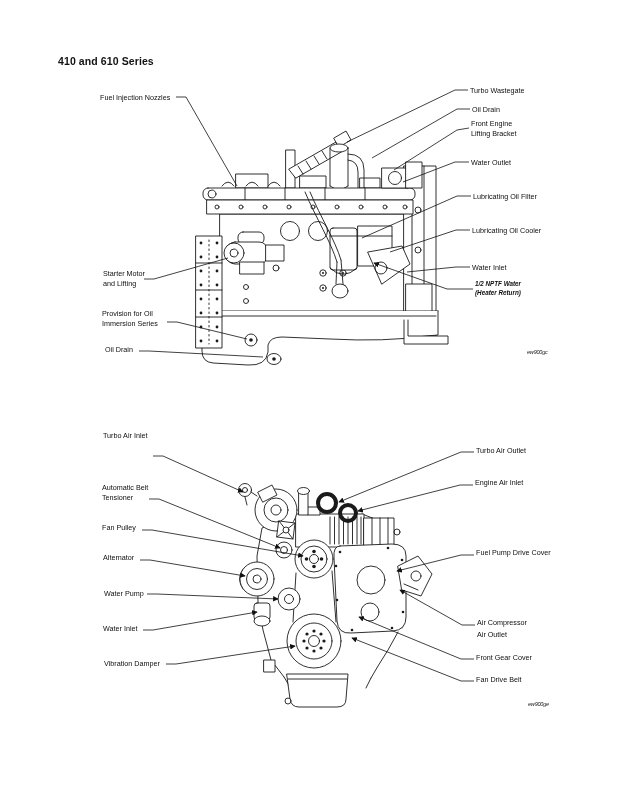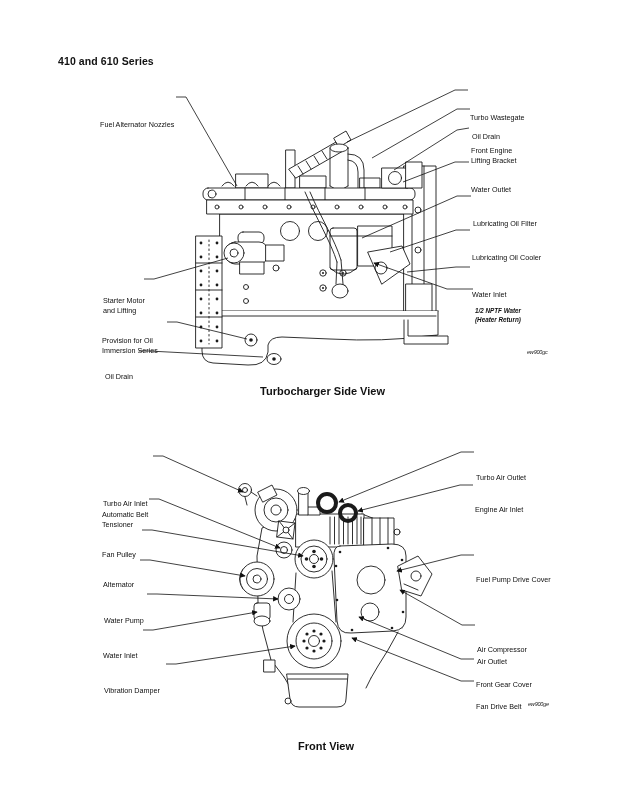--- a/index.html
+++ b/index.html
@@ -3,21 +3,21 @@
 <meta charset="utf-8">
 <style>
   html,body{margin:0;padding:0;background:#e8e8e8;}
   .page{
     position:relative;width:626px;height:800px;margin:0 auto;
     background:#ffffff;overflow:hidden;
     font-family:"Liberation Sans", sans-serif;color:#111;
   }
   .hdr{position:absolute;font-weight:bold;font-size:10.5px;letter-spacing:.1px;}
   .hdr-right{right:43px;text-align:right;line-height:12px;}
-  .lbl{position:absolute;font-size:7.2px;line-height:10px;white-space:nowrap;color:#0e0e0e;margin-top:27px;}
+  .lbl{position:absolute;font-size:7.2px;line-height:10px;white-space:nowrap;color:#0e0e0e;}
   .lbl .ln{display:block;}
   .lbl-sm{font-size:6.3px;font-style:italic;font-weight:bold;line-height:8.5px;}
   .caption{position:absolute;font-weight:bold;font-size:11px;text-align:center;}
   .figcode{position:absolute;font-size:5.5px;font-style:italic;color:#222;letter-spacing:-.2px;}
   svg.art{position:absolute;left:0;top:0;pointer-events:none;}
 </style>
 </head>
 <body>
 
 <div class="page">
@@ -290,21 +290,21 @@
       <polyline points="166,664 176,664 295,646" marker-end="url(#arr)"></polyline>
       <polyline points="474,452 461,452 339,502" marker-end="url(#arr)"></polyline>
       <polyline points="473,485 460,485 358,511" marker-end="url(#arr)"></polyline>
       <polyline points="474,555 461,555 397,571" marker-end="url(#arr)"></polyline>
       <polyline points="475,625 462,625 400,590" marker-end="url(#arr)"></polyline>
       <polyline points="474,659 461,659 359,617" marker-end="url(#arr)"></polyline>
       <polyline points="474,681 461,681 352,638" marker-end="url(#arr)"></polyline>
     </g>
   </svg>
 
-  <div class="lbl" style="left:100px;top:93px"><span>Fuel Alternator Nozzles</span></div>
+  <div class="lbl" style="left:100px;top:93px"><span>Fuel Injection Nozzles</span></div>
   <div class="lbl" style="left:470px;top:86px"><span>Turbo Wastegate</span></div>
   <div class="lbl" style="left:472px;top:105px"><span>Oil Drain</span></div>
   <div class="lbl" style="left:471px;top:119px">
     <span class="ln">Front Engine</span>
     <span class="ln">Lifting Bracket</span>
   </div>
   <div class="lbl" style="left:471px;top:158px"><span>Water Outlet</span></div>
   <div class="lbl" style="left:473px;top:192px"><span>Lubricating Oil Filter</span></div>
   <div class="lbl" style="left:472px;top:226px"><span>Lubricating Oil Cooler</span></div>
   <div class="lbl" style="left:472px;top:263px"><span>Water Inlet</span></div>
@@ -315,37 +315,35 @@
   <div class="lbl" style="left:103px;top:269px">
     <span class="ln">Starter Motor</span>
     <span class="ln">and Lifting</span>
   </div>
   <div class="lbl" style="left:102px;top:309px">
     <span class="ln">Provision for Oil</span>
     <span class="ln">Immersion Series</span>
   </div>
   <div class="lbl" style="left:105px;top:345px"><span>Oil Drain</span></div>
   <div class="figcode" style="left:527px;top:349px">ew900gc</div>
-  <div class="caption" style="left:60px;top:385px;width:525px">Turbocharger Side View</div>
-
-  <div class="lbl" style="left:103px;top:472px"><span>Turbo Air Inlet</span></div>
+
+  <div class="lbl" style="left:103px;top:431px"><span>Turbo Air Inlet</span></div>
   <div class="lbl" style="left:102px;top:483px">
     <span class="ln">Automatic Belt</span>
     <span class="ln">Tensioner</span>
   </div>
   <div class="lbl" style="left:102px;top:523px"><span>Fan Pulley</span></div>
   <div class="lbl" style="left:103px;top:553px"><span>Alternator</span></div>
   <div class="lbl" style="left:104px;top:589px"><span>Water Pump</span></div>
   <div class="lbl" style="left:103px;top:624px"><span>Water Inlet</span></div>
   <div class="lbl" style="left:104px;top:659px"><span>Vibration Damper</span></div>
   <div class="lbl" style="left:476px;top:446px"><span>Turbo Air Outlet</span></div>
   <div class="lbl" style="left:475px;top:478px"><span>Engine Air Inlet</span></div>
   <div class="lbl" style="left:476px;top:548px"><span>Fuel Pump Drive Cover</span></div>
   <div class="lbl" style="left:477px;top:617px;line-height:11.5px">
     <span class="ln">Air Compressor</span>
     <span class="ln">Air Outlet</span>
   </div>
   <div class="lbl" style="left:476px;top:653px"><span>Front Gear Cover</span></div>
   <div class="lbl" style="left:476px;top:675px"><span>Fan Drive Belt</span></div>
   <div class="figcode" style="left:528px;top:701px">ew900ge</div>
-  <div class="caption" style="left:60px;top:740px;width:532px">Front View</div>
 
 </div>
 
 </body></html>

